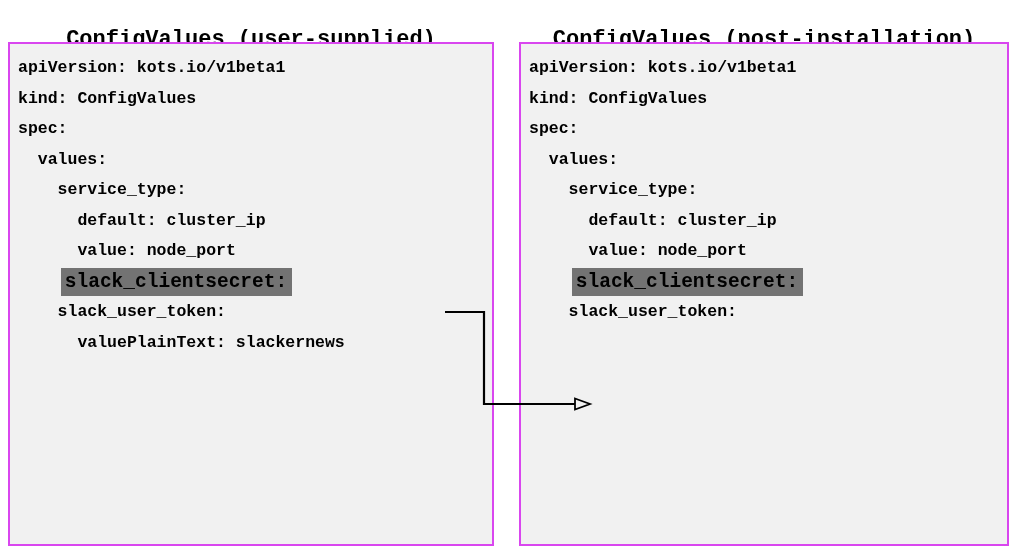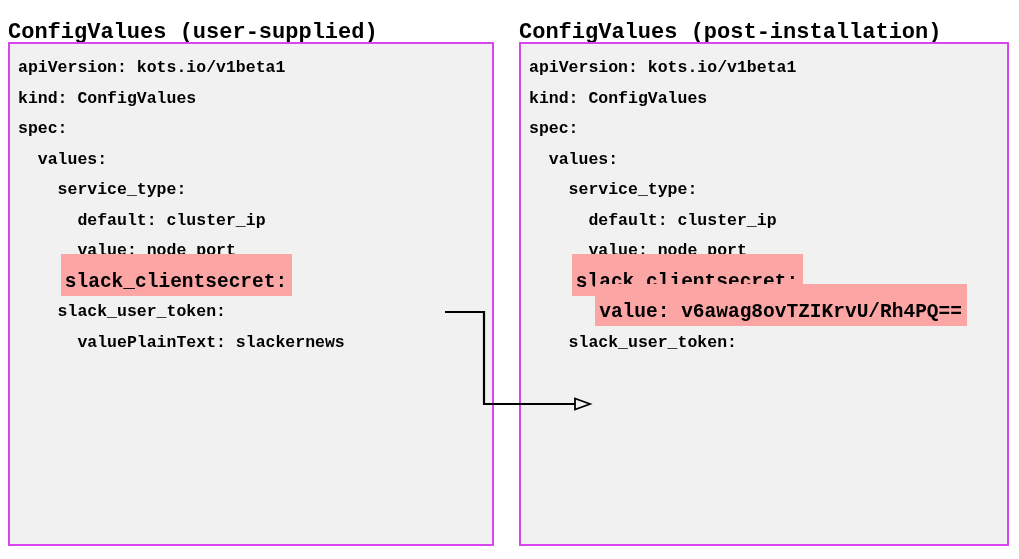--- a/index.html
+++ b/index.html
@@ -8,21 +8,22 @@
     background: #ffffff;
     font-family: "Liberation Mono", monospace;
   }
   .stage {
     position: relative;
     width: 1019px; height: 559px;
     overflow: hidden;
   }
   .panel-title {
     position: absolute;
-    top: 18px; height: 30px; line-height: 30px;
+    top: 25px; height: 30px; line-height: 30px;
+    text-align: center;
     font-weight: bold;
     font-size: 22px;
     color: #000000;
     white-space: pre;
   }
   #title-left  { left: 8px;   width: 486px; }
   #title-right { left: 519px; width: 490px; }
   .panel {
     position: absolute;
     top: 42px; height: 504px;
@@ -36,22 +37,22 @@
   #panel-right { left: 519px; width: 490px; }
   .line {
     white-space: pre;
     height: 30.5px; line-height: 30.5px;
     font-size: 16.5px;
     font-weight: bold;
     color: #000000;
   }
   .hl-line { font-size: 19.5px; }
   .hl {
-    background: #fca5a5;
-    padding: 17px 5px 3px 4px;
+    background: #737373;
+    padding: 3px 5px 3px 4px;
     margin-left: -4px;
     font-family: Liberation Mono, monospace;
   }
   svg.connector {
     position: absolute; left: 0; top: 0;
     pointer-events: none;
   }
 </style>
 </head>
 <body>
@@ -77,21 +78,20 @@
 
   <div class="panel" id="panel-right">
       <div class="line">apiVersion: kots.io/v1beta1</div>
       <div class="line">kind: ConfigValues</div>
       <div class="line">spec:</div>
       <div class="line">  values:</div>
       <div class="line">    service_type:</div>
       <div class="line">      default: cluster_ip</div>
       <div class="line">      value: node_port</div>
       <div class="line hl-line">    <span class="hl">slack_clientsecret:</span></div>
-      <div class="line hl-line">      <span class="hl">value: v6awag8ovTZIKrvU/Rh4PQ==</span></div>
       <div class="line">    slack_user_token:</div>
     </div>
 
   <svg class="connector" width="1019" height="559" viewBox="0 0 1019 559">
     <path d="M445 312 H484 V404 H575" fill="none" stroke="#000000" stroke-width="2.2"></path>
     <path d="M575 398.5 L590 404 L575 409.5 Z" fill="none" stroke="#000000" stroke-width="1.8"></path>
   </svg>
 
 </div>
 

